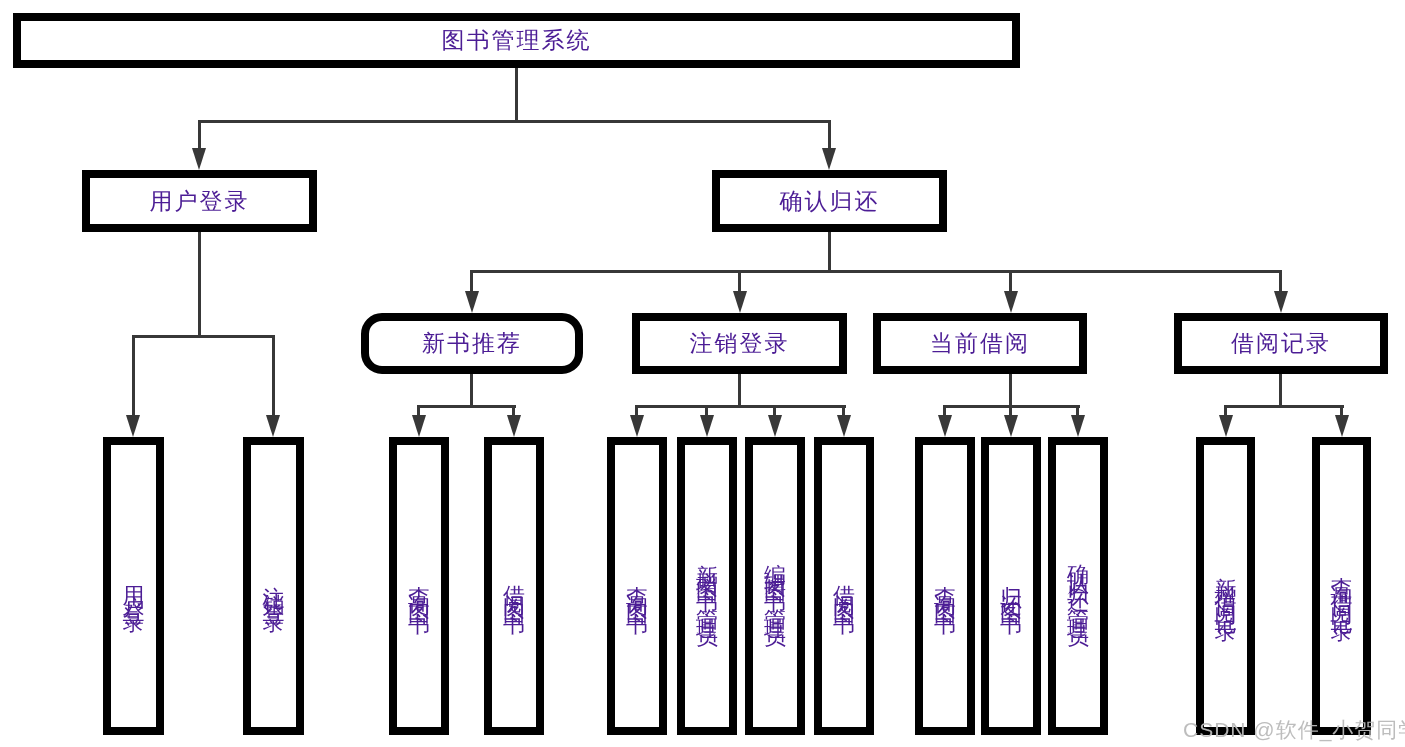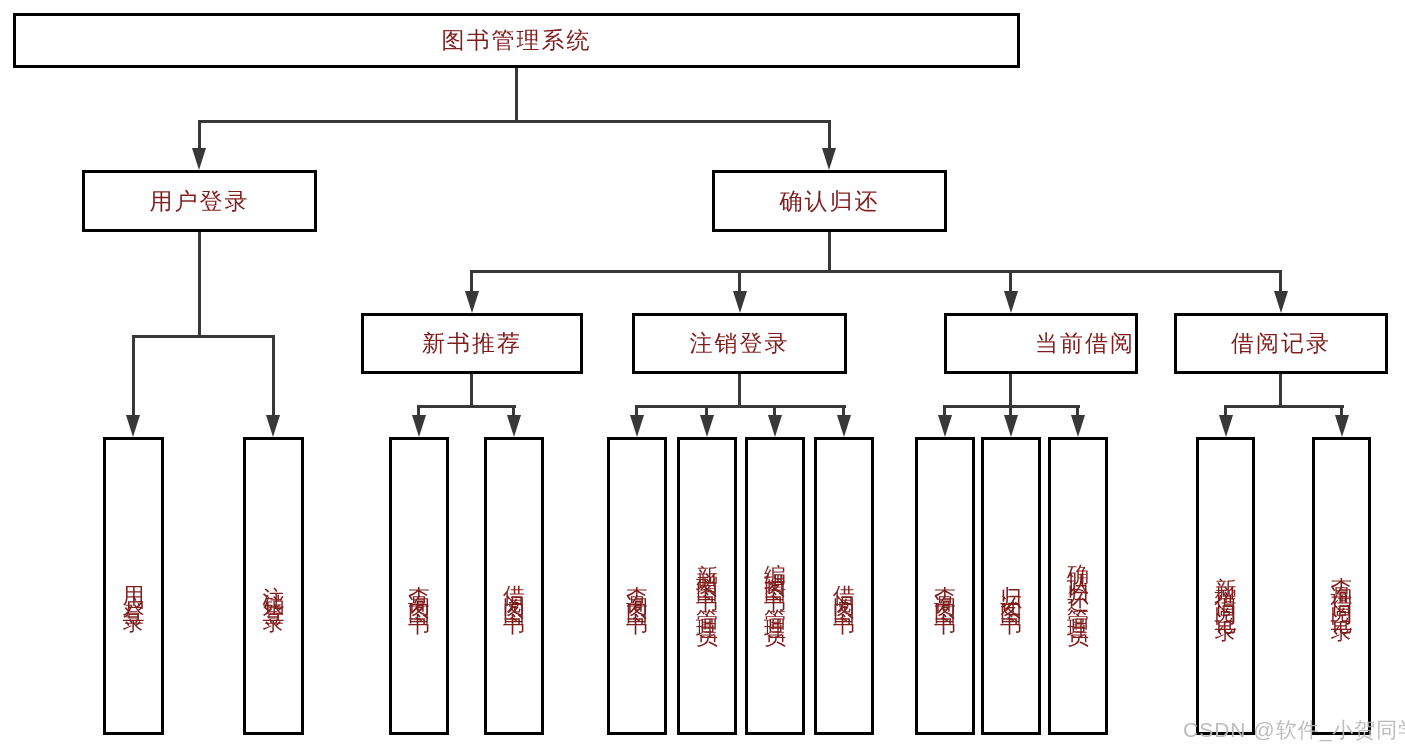--- a/index.html
+++ b/index.html
@@ -7,26 +7,26 @@
     position: relative;
     width: 1405px;
     height: 747px;
     background: #ffffff;
     font-family: "Liberation Sans", sans-serif;
     overflow: hidden;
   }
   .box {
     position: absolute;
     background: #ffffff;
-    border: 3px solid #000000;
+    border: 8px solid #000000;
     box-sizing: border-box;
     display: flex;
     align-items: center;
     justify-content: center;
-    color: #7f1d1d;
+    color: #4c1d95;
   }
   .h-label {
     font-size: 23px;
     letter-spacing: 2px;
     white-space: nowrap;
   }
   .v-label {
     writing-mode: vertical-rl;
     text-orientation: mixed;
     font-size: 22px;
@@ -64,29 +64,29 @@
   </div>
 
   <div class="box" style="left:82px; top:170px; width:235px; height:62px;">
     <span class="h-label">用户登录</span>
   </div>
 
   <div class="box" style="left:712px; top:170px; width:235px; height:62px;">
     <span class="h-label">确认归还</span>
   </div>
 
-  <div class="box" style="left:361px; top:313px; width:222px; height:61px;">
+  <div class="box" style="left:361px; top:313px; width:222px; height:61px;border-radius:21px;">
     <span class="h-label">新书推荐</span>
   </div>
 
   <div class="box" style="left:632px; top:313px; width:215px; height:61px;">
     <span class="h-label">注销登录</span>
   </div>
 
-  <div class="box" style="left:944px; top:313px; width:194px; height:61px;justify-content:flex-end;">
+  <div class="box" style="left:873px; top:313px; width:214px; height:61px;">
     <span class="h-label">当前借阅</span>
   </div>
 
   <div class="box" style="left:1174px; top:313px; width:214px; height:61px;">
     <span class="h-label">借阅记录</span>
   </div>
 
   <div class="box" style="left:103px; top:437px; width:61px; height:298px;">
     <span class="v-label">用户登录</span>
   </div>

